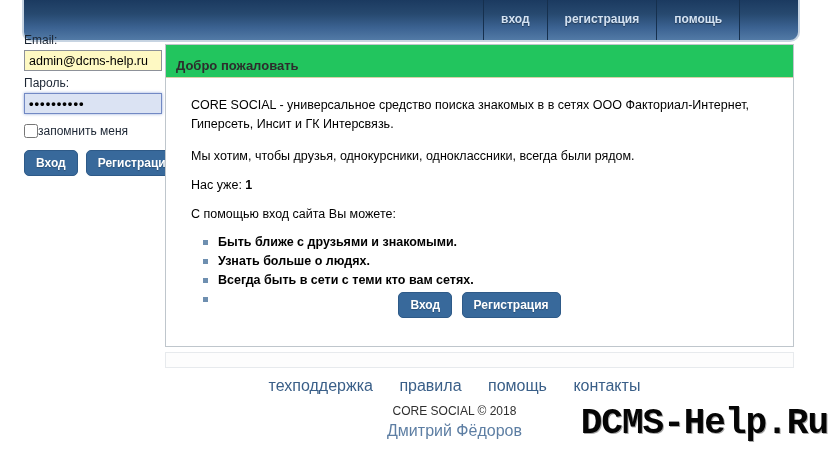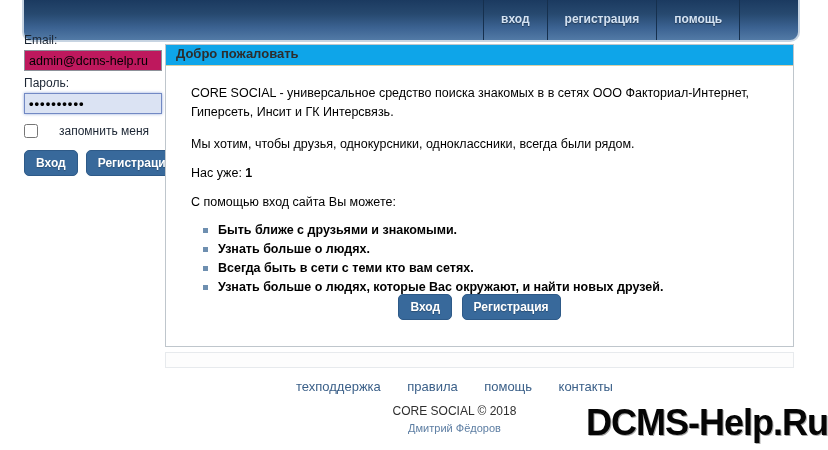--- a/index.html
+++ b/index.html
@@ -38,31 +38,31 @@
     position: absolute; left: 24px; top: 33px; width: 138px;
     font-size: 12px; color: #1b2533;
   }
   .login-box label { display:block; margin: 0 0 3px 0; }
   .text-input {
     width: 138px; height: 21px;
     border: 1px solid #8d9199;
     padding: 2px 4px;
     font-family: "Liberation Sans", sans-serif;
     font-size: 12.5px; color: #000;
-    background: #be185d;
+    background: #fef9c3;
     margin-bottom: 5px;
   }
   .password-input {
     background: #dbe3f3;
     border: 1px solid #7289c4;
     box-shadow: 0 0 3px #93a9d9;
     font-weight: bold; font-size: 13px; letter-spacing: 1px;
   }
   .remember-row {
-    display: flex; align-items: center; gap: 21px;
+    display: flex; align-items: center; gap: 0;
     margin-top: 5px;
   }
   .remember-row input[type=checkbox] {
     width: 14px; height: 14px; margin: 0;
   }
   .btn {
     display: inline-block;
     background: #38699b;
     border: 1px solid #2e5a88;
     border-radius: 5px;
@@ -74,23 +74,23 @@
   }
   .sidebar-buttons { margin-top: 12px; display: flex; gap: 8px; }
 
   
   .main-panel {
     position: absolute; left: 165px; top: 44px; width: 629px; height: 303px;
     background: #ffffff;
     border: 1px solid #bfc6cc;
   }
   .panel-header {
-    background: #0ea5e9;
+    background: #22c55e;
     border-bottom: 1px solid #d9d0a8;
-    padding: 1px 10px 4px;
+    padding: 13px 10px 4px;
     font-size: 13px; font-weight: bold; color: #2d2d2d;
   }
   .panel-content {
     padding: 12px 25px 0;
     font-size: 12.5px; color: #000;
   }
   .intro { font-weight: normal; margin: 6px 0 0; line-height: 19px; }
   .para  { margin: 16px 0 0; line-height: 13px; }
   .features { list-style: none; margin: 14px 0 0 12px; padding: 0; font-weight: bold; }
   .features li {
@@ -109,30 +109,30 @@
     background: #fdfdfd; border: 1px solid #e7eaed;
   }
 
   
   .footer {
     position: absolute; left: 140px; top: 377px; width: 629px;
     text-align: center;
   }
   .footer-links a {
     color: #3a5f88; text-decoration: none;
-    font-size: 13px; margin: 0 11px;
+    font-size: 16px; margin: 0 11px;
     cursor: pointer;
   }
   .copyright { margin-top: 9px; font-size: 12px; color: #2f2f2f; }
-  .author    { margin-top: 4px; font-size: 11px; color: #5d7ea3; }
+  .author    { margin-top: 4px; font-size: 16px; color: #5d7ea3; }
 
   
   .watermark {
     position: absolute; right: 0px; bottom: 6px;
-    font-family: Liberation Sans, sans-serif;
+    font-family: Liberation Mono, monospace;
     font-weight: bold;
     font-size: 36px; color: #050505;
     letter-spacing: -1px;
     text-shadow: 1px 1px 0 rgba(0,0,0,0.35);
   }
 </style>
 </head>
 <body>
 
 <div class="topbar">
@@ -162,21 +162,21 @@
   <div class="panel-header">Добро пожаловать</div>
   <div class="panel-content">
     <p class="intro">CORE SOCIAL - универсальное средство поиска знакомых в в сетях ООО Факториал-Интернет, Гиперсеть, Инсит и ГК Интерсвязь.</p>
     <p class="para">Мы хотим, чтобы друзья, однокурсники, одноклассники, всегда были рядом.</p>
     <p class="para"><span>Нас уже: </span><b>1</b></p>
     <p class="para">С помощью вход сайта Вы можете:</p>
     <ul class="features">
       <li><span class="bullet"></span><span>Быть ближе с друзьями и знакомыми.</span></li>
       <li><span class="bullet"></span><span>Узнать больше о людях.</span></li>
       <li><span class="bullet"></span><span>Всегда быть в сети с теми кто вам сетях.</span></li>
-      <li><span class="bullet"></span><span>Узнать больше о людях, которые Вас окружают, и найти новых друзей.</span></li>
+      <li><span class="bullet"></span></li>
     </ul>
     <div class="main-buttons">
       <button class="btn">Вход</button>
       <button class="btn">Регистрация</button>
     </div>
   </div>
 </div>
 
 <div class="sub-panel"></div>
 

